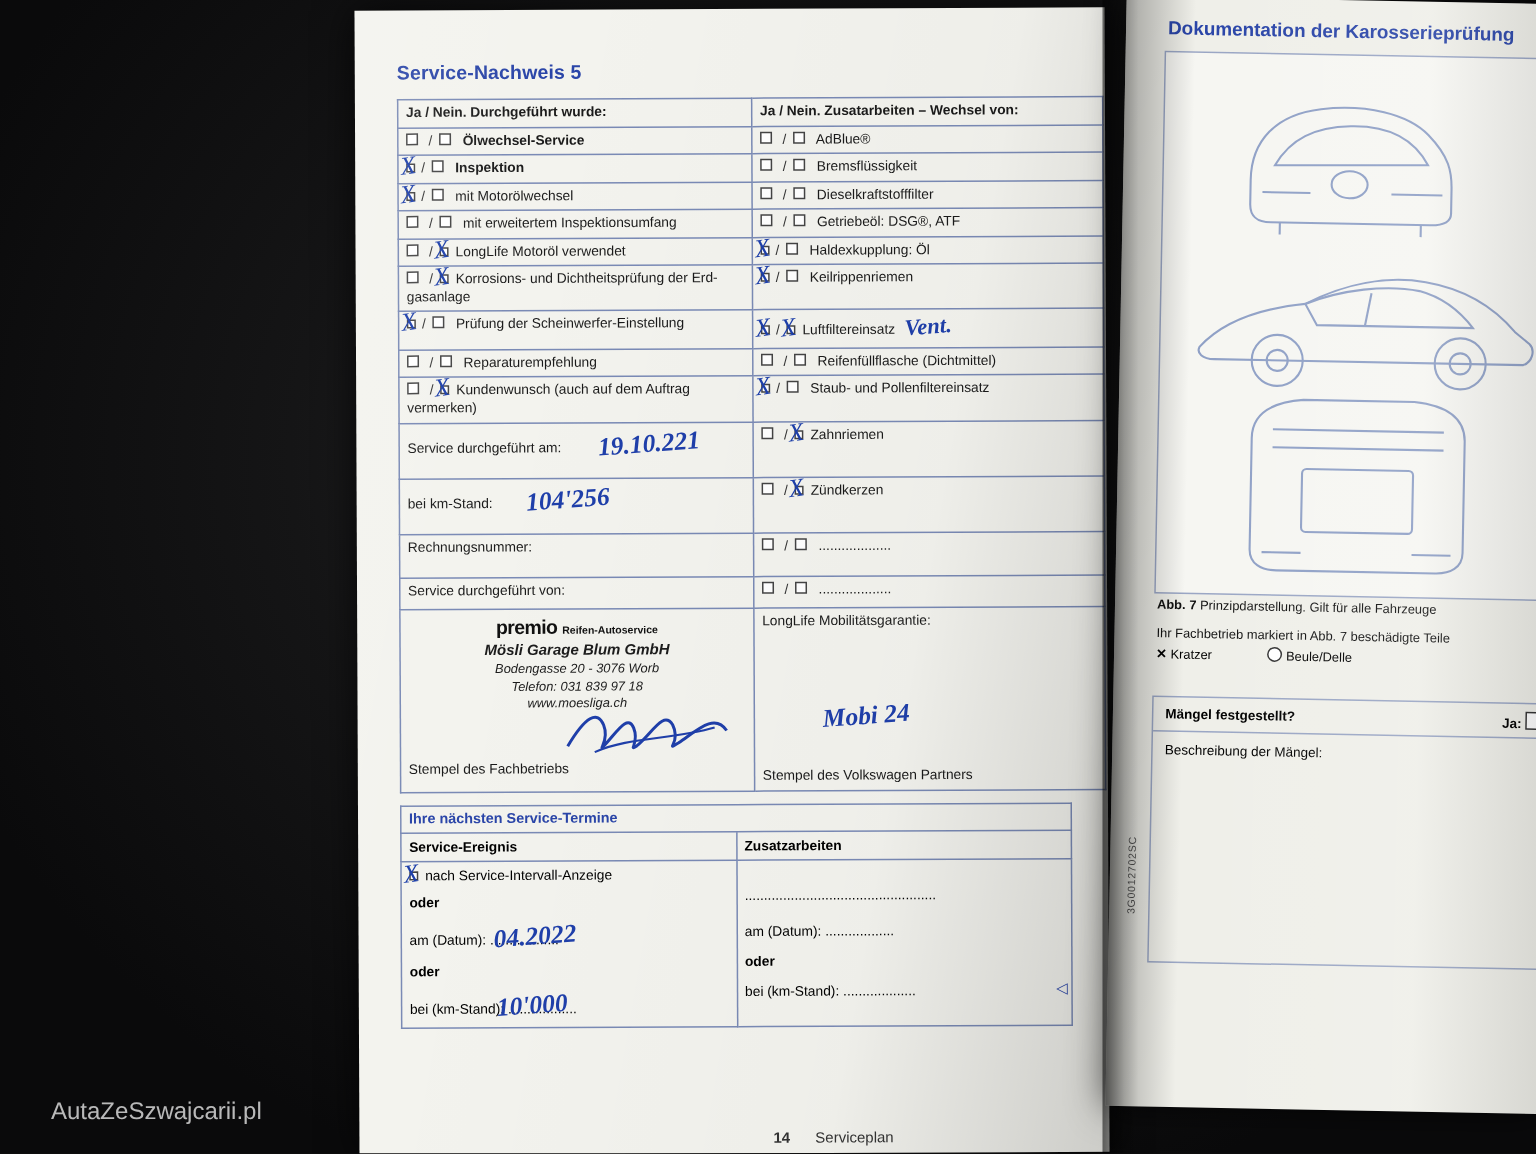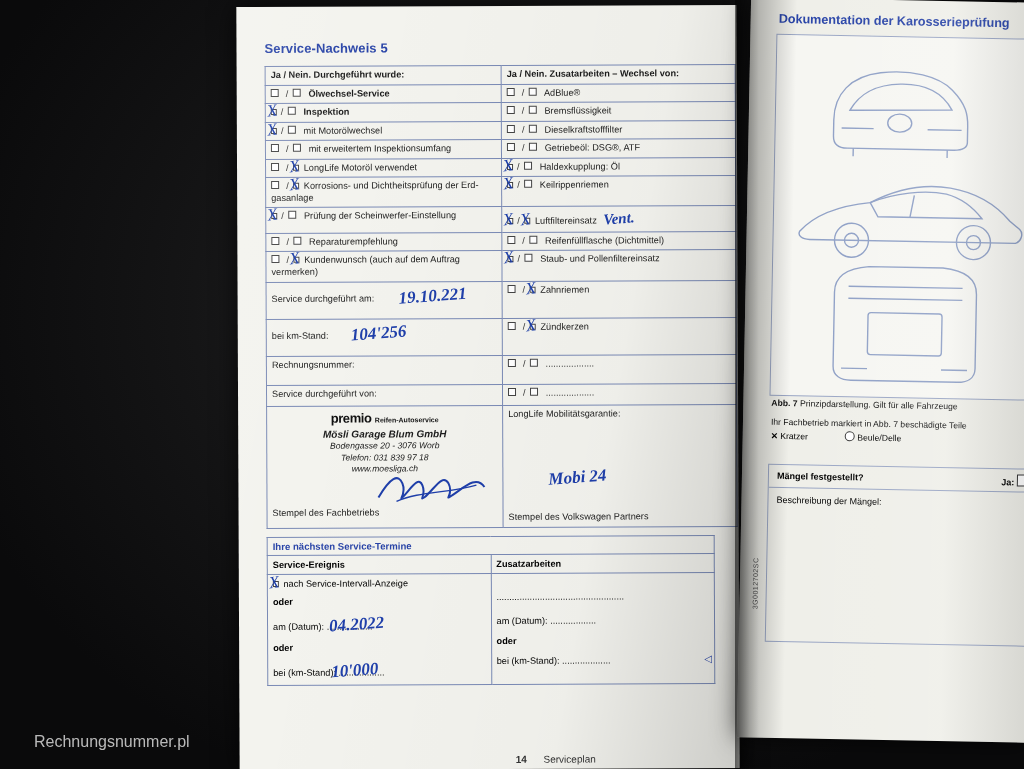--- a/index.html
+++ b/index.html
@@ -539,14 +539,14 @@
       <div class="body">
         <span>Beschreibung der Mängel:</span>
       </div>
     </div>
 
     <div class="vcode">3G0012702SC</div>
   </div>
 
   <div class="spine"></div>
 
-  <div class="watermark">Rechnungsnummer.pl</div>
+  <div class="watermark">AutaZeSzwajcarii.pl</div>
 </div>
 
 </body></html>

